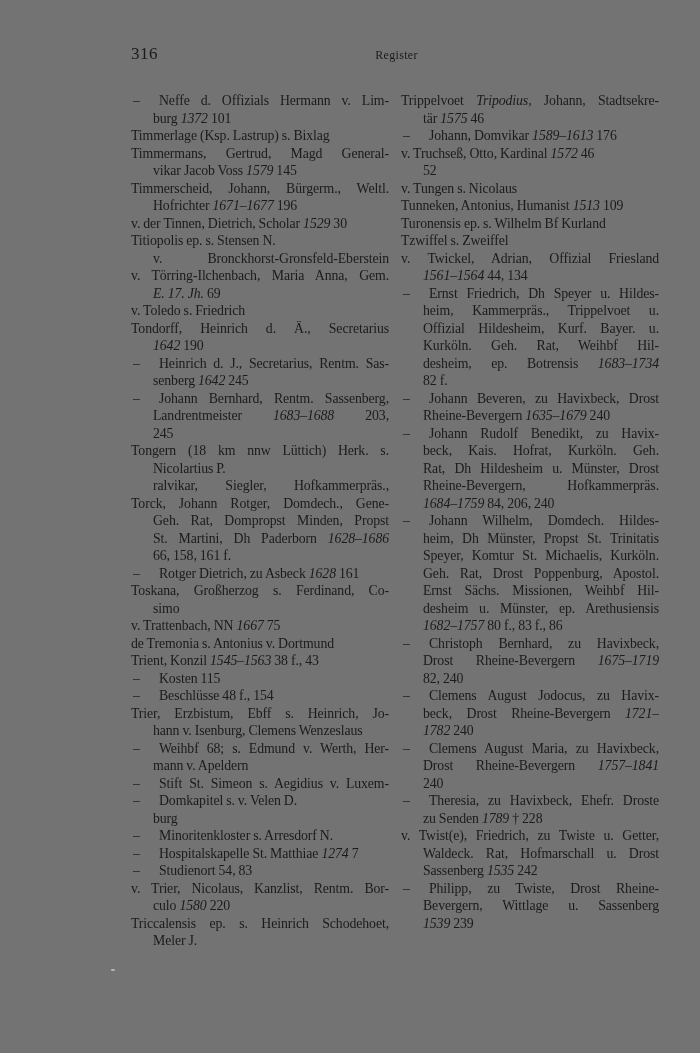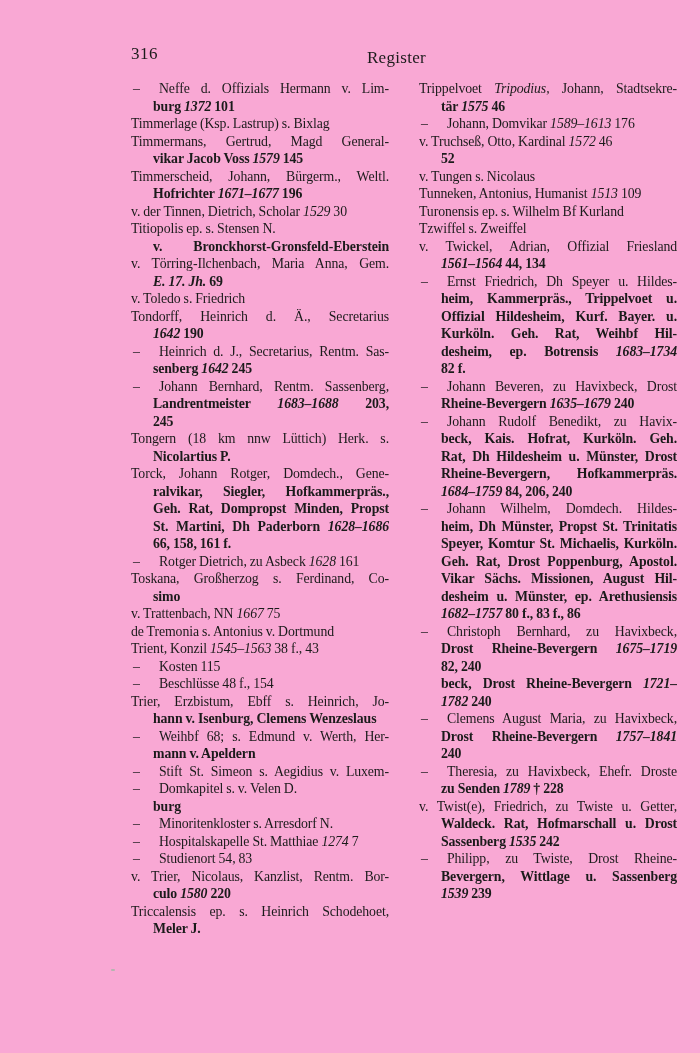--- a/index.html
+++ b/index.html
@@ -1,47 +1,47 @@
 <!DOCTYPE html>
 <html><head>
 <meta charset="utf-8">
 <style>
   html,body{margin:0;padding:0;background:#ffffff;}
   .page{
     position:relative;
     width:700px;height:1053px;
-    background:#f9a8d4;
+    background:#737373;
     font-family:"Liberation Serif","DejaVu Serif",serif;
     color:#1b1b1b;
     overflow:hidden;
   }
   .pageno{
     position:absolute;left:131px;top:44px;
     font-size:17px;line-height:20px;letter-spacing:0.5px;
   }
   .running-title{
     position:absolute;left:131px;top:48px;width:531px;
-    text-align:center;font-size:17px;letter-spacing:0.3px;
+    text-align:center;font-size:12px;letter-spacing:0.3px;
   }
   .columns{
-    position:absolute;left:131px;top:80px;width:531px;
-    display:flex;gap:30px;
+    position:absolute;left:131px;top:92px;width:531px;
+    display:flex;gap:12px;
   }
   .col{flex:0 0 258px;width:258px;}
   .line{
     font-size:13.8px;
     line-height:17.5px;height:17.5px;
     overflow:hidden;
     text-align:justify;
     letter-spacing:-0.1px;
     word-spacing:-0.3px;
     white-space:normal;
   }
   .line.j{text-align-last:justify;}
-  .line.c{padding-left:22px;font-weight:bold;}
+  .line.c{padding-left:22px;}
   .line .dash{display:inline-block;width:26px;padding-left:2px;}
   .it{font-style:italic;margin-top:37px;}
   .speck{
     position:absolute;left:111px;top:969px;
     width:4px;height:2px;background:#b5b5b0;border-radius:1px;
   }
 </style>
 </head>
 <body>
 
@@ -65,22 +65,22 @@
         <div class="line e"><span>v. Toledo s. Friedrich</span></div>
         <div class="line e j"><span>Tondorff, Heinrich d. Ä., Secretarius</span></div>
         <div class="line c"><span class="it">1642</span><span> 190</span></div>
         <div class="line d j"><span class="dash">–</span><span>Heinrich d. J., Secretarius, Rentm. Sas-</span></div>
         <div class="line c"><span>senberg </span><span class="it">1642</span><span> 245</span></div>
         <div class="line d j"><span class="dash">–</span><span>Johann Bernhard, Rentm. Sassenberg,</span></div>
         <div class="line c j"><span>Landrentmeister </span><span class="it">1683–1688</span><span> 203,</span></div>
         <div class="line c"><span>245</span></div>
         <div class="line e j"><span>Tongern (18 km nnw Lüttich) Herk. s.</span></div>
         <div class="line c"><span>Nicolartius P.</span></div>
+        <div class="line c j"><span>ralvikar, Siegler, Hofkammerpräs.,</span></div>
         <div class="line e j"><span>Torck, Johann Rotger, Domdech., Gene-</span></div>
-        <div class="line c j"><span>ralvikar, Siegler, Hofkammerpräs.,</span></div>
         <div class="line c j"><span>Geh. Rat, Dompropst Minden, Propst</span></div>
         <div class="line c j"><span>St. Martini, Dh Paderborn </span><span class="it">1628–1686</span></div>
         <div class="line c"><span>66, 158, 161 f.</span></div>
         <div class="line d"><span class="dash">–</span><span>Rotger Dietrich, zu Asbeck </span><span class="it">1628</span><span> 161</span></div>
         <div class="line e j"><span>Toskana, Großherzog s. Ferdinand, Co-</span></div>
         <div class="line c"><span>simo</span></div>
         <div class="line e"><span>v. Trattenbach, NN </span><span class="it">1667</span><span> 75</span></div>
         <div class="line e"><span>de Tremonia s. Antonius v. Dortmund</span></div>
         <div class="line e"><span>Trient, Konzil </span><span class="it">1545–1563</span><span> 38 f., 43</span></div>
         <div class="line d"><span class="dash">–</span><span>Kosten 115</span></div>
@@ -122,26 +122,27 @@
         <div class="line c"><span>Rheine-Bevergern </span><span class="it">1635–1679</span><span> 240</span></div>
         <div class="line d j"><span class="dash">–</span><span>Johann Rudolf Benedikt, zu Havix-</span></div>
         <div class="line c j"><span>beck, Kais. Hofrat, Kurköln. Geh.</span></div>
         <div class="line c j"><span>Rat, Dh Hildesheim u. Münster, Drost</span></div>
         <div class="line c j"><span>Rheine-Bevergern, Hofkammerpräs.</span></div>
         <div class="line c"><span class="it">1684–1759</span><span> 84, 206, 240</span></div>
         <div class="line d j"><span class="dash">–</span><span>Johann Wilhelm, Domdech. Hildes-</span></div>
         <div class="line c j"><span>heim, Dh Münster, Propst St. Trinitatis</span></div>
         <div class="line c j"><span>Speyer, Komtur St. Michaelis, Kurköln.</span></div>
         <div class="line c j"><span>Geh. Rat, Drost Poppenburg, Apostol.</span></div>
-        <div class="line c j"><span>Vikar Sächs. Missionen, August Hil-</span></div>
+        <div class="line c j"><span>Ernst Sächs. Missionen, Weihbf Hil-</span></div>
         <div class="line c j"><span>desheim u. Münster, ep. Arethusiensis</span></div>
         <div class="line c"><span class="it">1682–1757</span><span> 80 f., 83 f., 86</span></div>
         <div class="line d j"><span class="dash">–</span><span>Christoph Bernhard, zu Havixbeck,</span></div>
         <div class="line c j"><span>Drost Rheine-Bevergern </span><span class="it">1675–1719</span></div>
         <div class="line c"><span>82, 240</span></div>
+        <div class="line d j"><span class="dash">–</span><span>Clemens August Jodocus, zu Havix-</span></div>
         <div class="line c j"><span>beck, Drost Rheine-Bevergern </span><span class="it">1721–</span></div>
         <div class="line c"><span class="it">1782</span><span> 240</span></div>
         <div class="line d j"><span class="dash">–</span><span>Clemens August Maria, zu Havixbeck,</span></div>
         <div class="line c j"><span>Drost Rheine-Bevergern </span><span class="it">1757–1841</span></div>
         <div class="line c"><span>240</span></div>
         <div class="line d j"><span class="dash">–</span><span>Theresia, zu Havixbeck, Ehefr. Droste</span></div>
         <div class="line c"><span>zu Senden </span><span class="it">1789</span><span> † 228</span></div>
         <div class="line e j"><span>v. Twist(e), Friedrich, zu Twiste u. Getter,</span></div>
         <div class="line c j"><span>Waldeck. Rat, Hofmarschall u. Drost</span></div>
         <div class="line c"><span>Sassenberg </span><span class="it">1535</span><span> 242</span></div>

